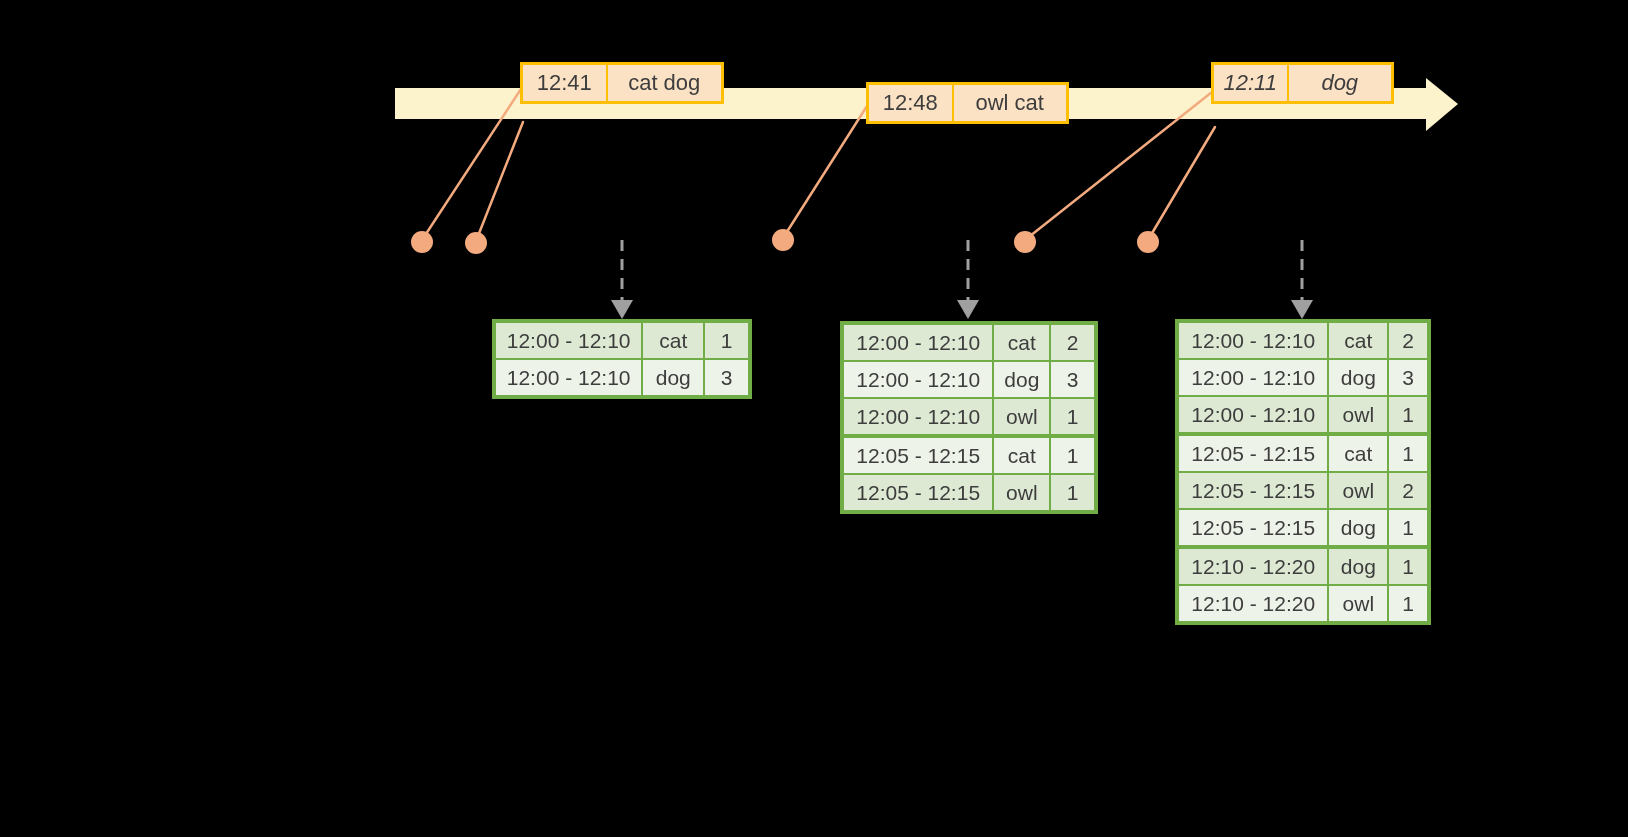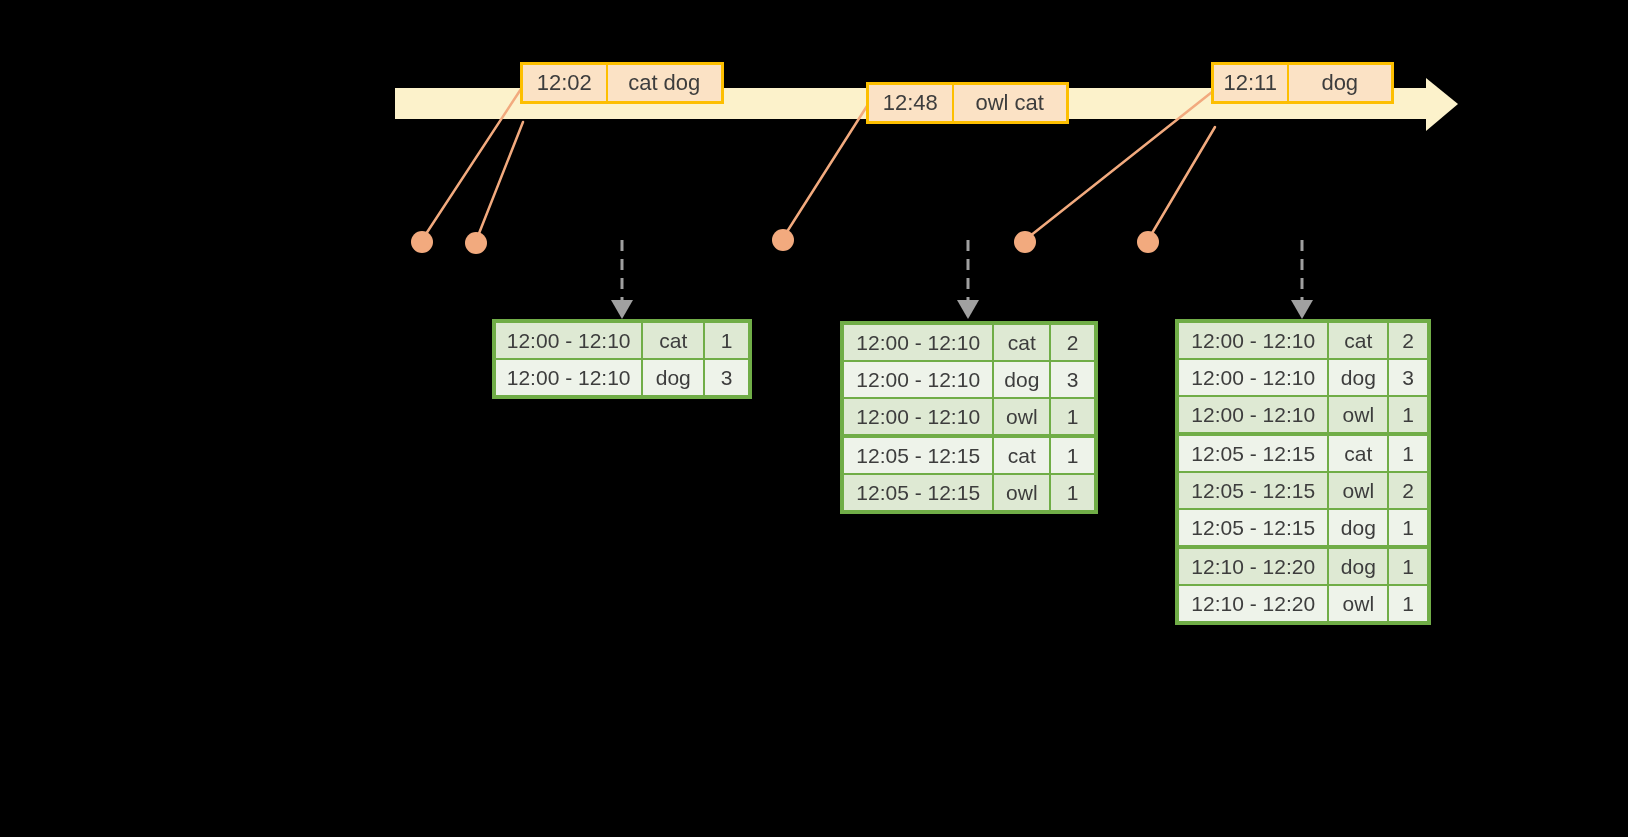--- a/index.html
+++ b/index.html
@@ -77,40 +77,40 @@
     <polygon class="trigger-head" points="1291,300 1313,300 1302,319"></polygon>
   </svg>
 
   <table class="event-table" style="left:520px;top:62px;width:204px;">
     <colgroup>
         <col style="width:85px">
         <col style="width:116px">
       </colgroup>
     <tbody>
         <tr>
-          <td>12:02</td>
+          <td>12:41</td>
           <td>cat dog</td>
         </tr>
       </tbody>
   </table>
 
   <table class="event-table" style="left:866px;top:82px;width:203px;">
     <colgroup>
         <col style="width:85px">
         <col style="width:115px">
       </colgroup>
     <tbody>
         <tr>
           <td>12:48</td>
           <td>owl cat</td>
         </tr>
       </tbody>
   </table>
 
-  <table class="event-table" style="left:1211px;top:62px;width:183px;">
+  <table class="event-table" style="left:1211px;top:62px;width:183px;font-style:italic;">
     <colgroup>
         <col style="width:75px">
         <col style="width:105px">
       </colgroup>
     <tbody>
         <tr>
           <td>12:11</td>
           <td>dog</td>
         </tr>
       </tbody>

